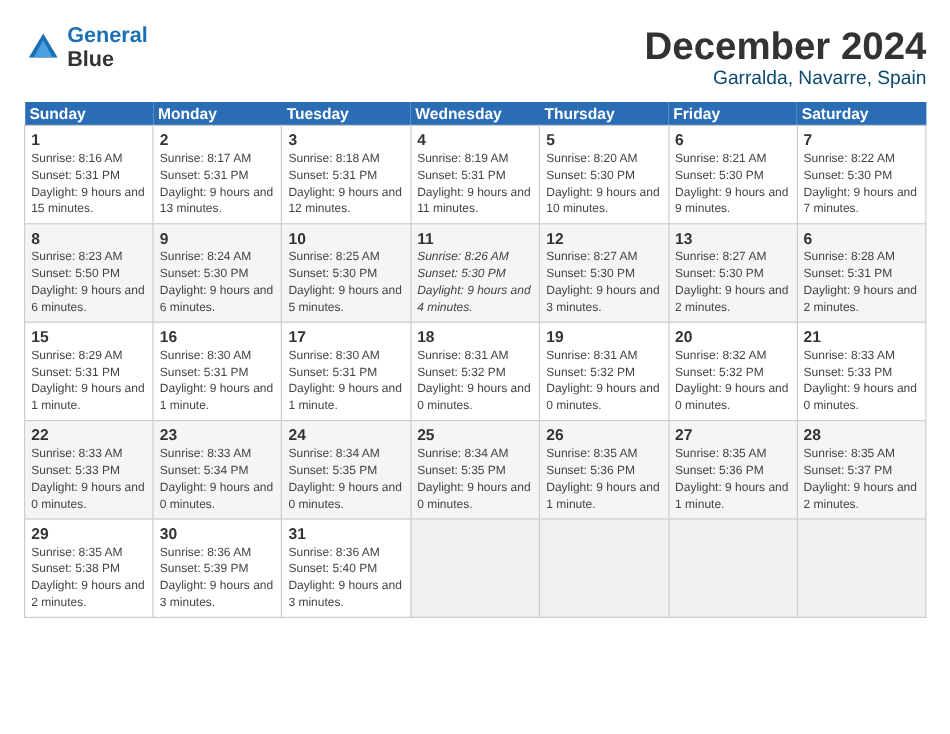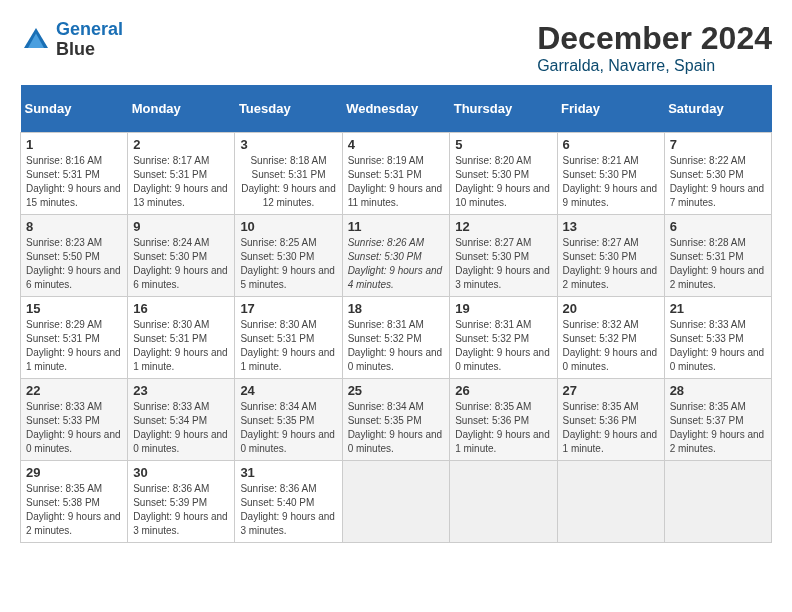--- a/index.html
+++ b/index.html
@@ -29,40 +29,41 @@
       line-height: 1.1;
     }
     .logo-text span {
       color: #1a6fb5;
     }
     .logo-icon {
       width: 32px;
       height: 32px;
     }
     .title-block {
+      text-align: right;
       margin-left: 19px;
     }
     .month-title {
       font-size: 32px;
       font-weight: bold;
       color: #333;
     }
     .location {
       font-size: 16px;
       color: #0c4a6e;
     }
     table {
       width: 100%;
       border-collapse: collapse;
       font-size: 11px;
     }
     thead tr th {
       background-color: #2a6db5;
       color: #fff;
-      padding: 16px 4px;
+      padding: 2px 4px;
       text-align: left;
       font-size: 13px;
       font-weight: bold;
     }
     tbody tr td {
       border: 1px solid #ccc;
       vertical-align: top;
       padding: 4px 5px;
       width: 108px;
       min-height: 70px;
@@ -129,21 +130,21 @@
 Daylight: 9 hours and 15 minutes.</div>
         </td>
         <td>
           <span class="day-number">2</span>
           <div class="day-info" style="white-space: pre-line;">Sunrise: 8:17 AM
 Sunset: 5:31 PM
 Daylight: 9 hours and 13 minutes.</div>
         </td>
         <td>
           <span class="day-number">3</span>
-          <div class="day-info" style="white-space: pre-line; text-align: center;">Sunrise: 8:18 AM
+          <div class="day-info" style="white-space: pre-line;">Sunrise: 8:18 AM
 Sunset: 5:31 PM
 Daylight: 9 hours and 12 minutes.</div>
         </td>
         <td>
           <span class="day-number">4</span>
           <div class="day-info" style="white-space: pre-line;">Sunrise: 8:19 AM
 Sunset: 5:31 PM
 Daylight: 9 hours and 11 minutes.</div>
         </td>
         <td>

